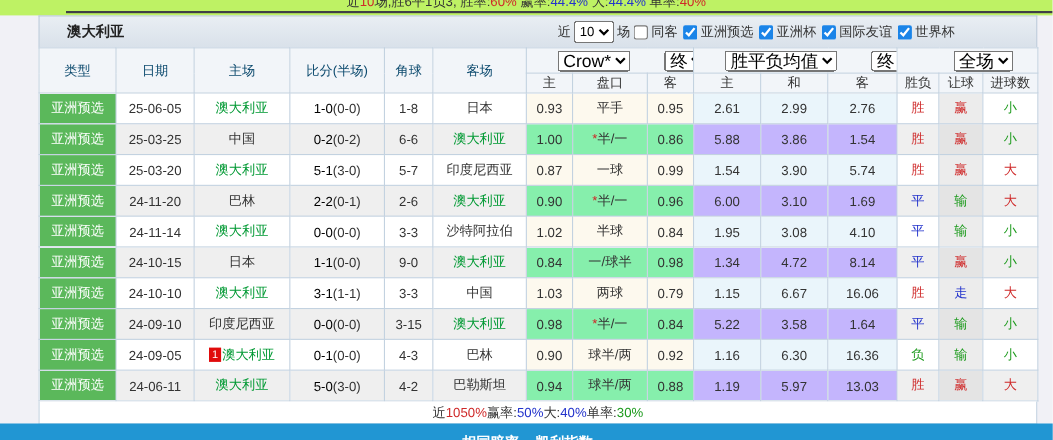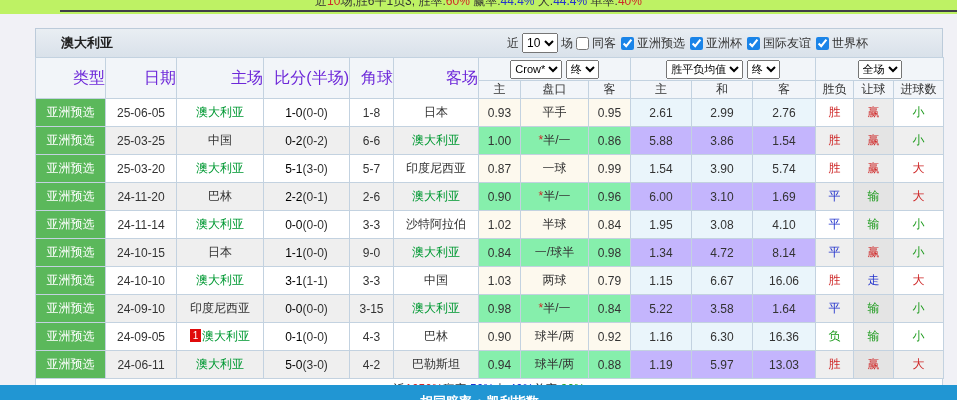--- a/index.html
+++ b/index.html
@@ -13,38 +13,38 @@
   .c-green { color:#1e9b1e; }
   .score-red { color:#000000; }
   .team-green { color:#009933; }
 
   
   .top-strip { position:relative; height:14px; background:#bef264; overflow:hidden; }
   .top-strip .strip-text { position:absolute; top:-7px; left:0; right:0; text-align:center; white-space:nowrap; }
   .top-strip .dark-line { position:absolute; bottom:2px; left:60px; right:0; height:2px; background:#3f3f46; }
 
   
-  .wrap { position:absolute; left:35px; top:28px; width:908px; }
+  .wrap { position:absolute; left:35px; top:14px; width:908px; }
 
   .bar { height:29px; background:linear-gradient(#e9eef3,#d9e1ea); border:1px solid #bccbda; border-bottom:none;
          display:flex; align-items:center; }
   .bar-title { margin-left:25px; font-weight:bold; font-size:13px; color:#222; }
   .bar-controls { margin-left:auto; margin-right:72px; display:flex; align-items:center; gap:3px; white-space:nowrap; }
   .bar-controls select { font-size:12px; height:20px; }
   .bar-controls input[type=checkbox] { accent-color:#1a84e8; width:13px; height:13px; vertical-align:-2px; }
   .chk-label { margin-right:2px;font-family:Liberation Mono, monospace; }
 
   table { border-collapse:collapse; table-layout:fixed; width:908px; background:#fff; }
   td, th { border:1px solid #c3d2e0; text-align:center; vertical-align:middle; font-weight:normal;
            overflow:hidden; white-space:nowrap; }
   thead td { background:#f2f5f9; }
-  .hdr-main { height:41px; font-size:16px; color:#6d28d9;text-align:right; }
+  .hdr-main { height:41px; font-size:12px; color:#0c4a6e; }
   .hdr-drop { height:23px; }
   .hdr-sub  { height:18px; }
-  .hdr-drop select { font-size:11px; height:19px; max-width:95%; }
+  .hdr-drop select { font-size:16px; height:19px; max-width:95%;margin-left:28px; }
 
   tbody tr { height:28px; }
   tbody tr.even td { background:#efefef; }
   tbody tr.odd  td { background:#ffffff; }
   td.type-cell { background:#5bb85b !important; color:#fff; }
   tr.odd  td.cream  { background:#fdf9ee; }
   tr.even td.cream  { background:#86efac; }
   tr.odd  td.bluebg { background:#eaf5fb; }
   tr.even td.bluebg { background:#c4b5fd; }
   tr.odd  td.graycol { background:#ececec; }

